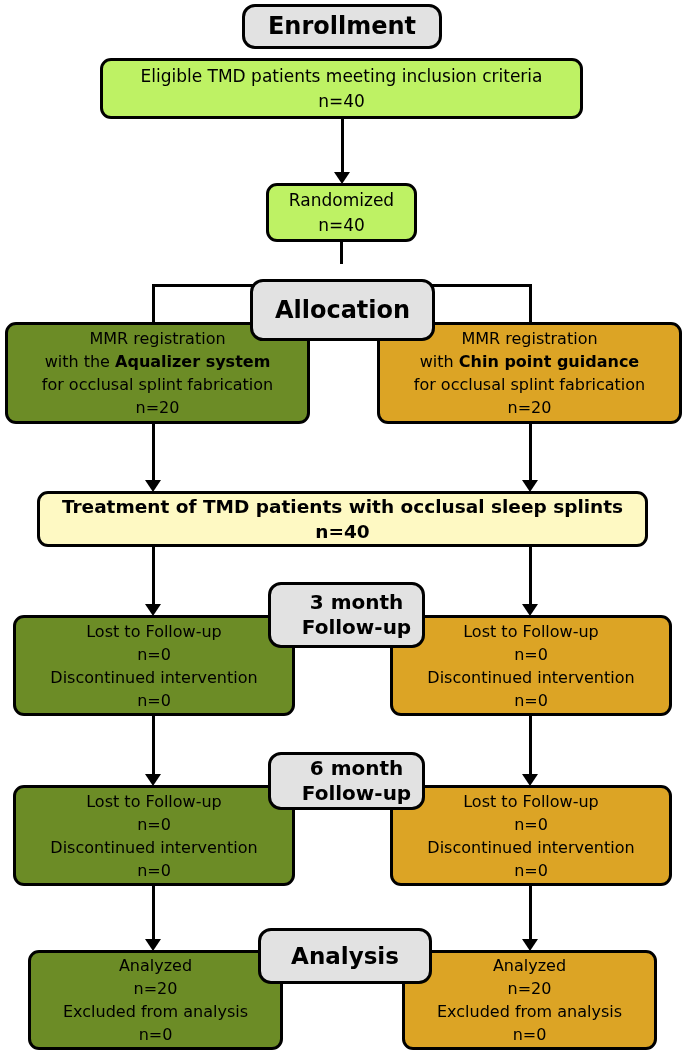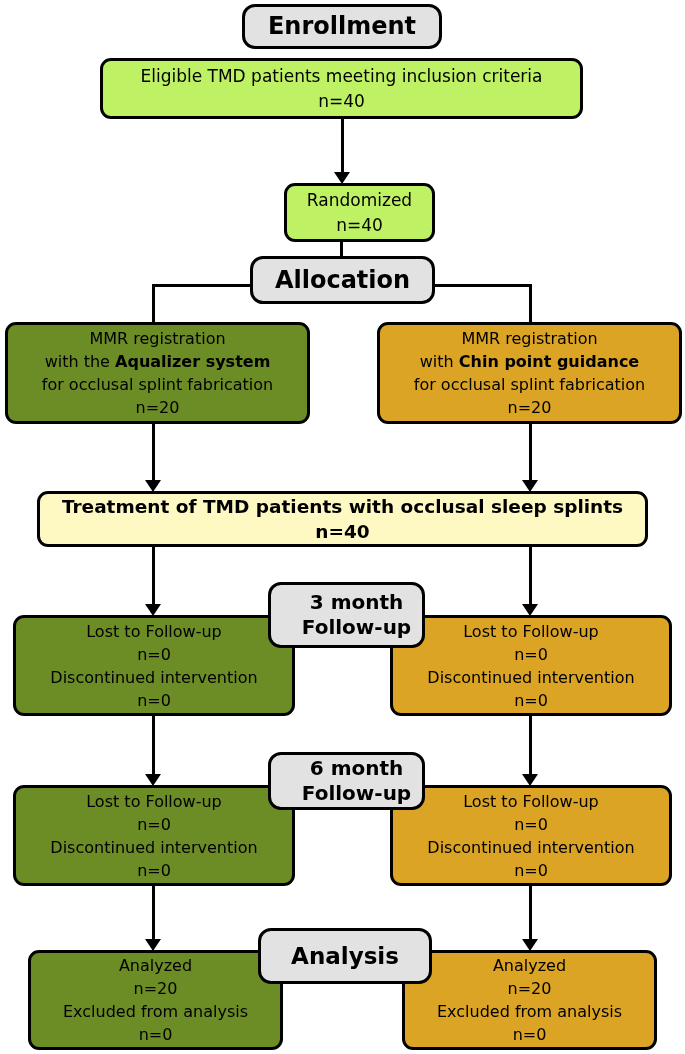--- a/index.html
+++ b/index.html
@@ -100,26 +100,26 @@
 
   <div class="box hdr hdr-big" style="left:242px;top:4px;width:200px;height:45px;">
     <div>Enrollment</div>
   </div>
 
   <div class="box white" style="left:100px;top:58px;width:483px;height:61px;">
     <div class="line-lg">Eligible TMD patients meeting inclusion criteria</div>
     <div class="line-lg">n=40</div>
   </div>
 
-  <div class="box white" style="left:284px;top:183px;width:151px;height:59px;">
+  <div class="box white" style="left:266px;top:183px;width:151px;height:59px;">
     <div class="line-lg">Randomized</div>
     <div class="line-lg">n=40</div>
   </div>
 
-  <div class="box hdr hdr-big" style="left:250px;top:256px;width:185px;height:48px;">
+  <div class="box hdr hdr-big" style="left:250px;top:279px;width:185px;height:62px;">
     <div>Allocation</div>
   </div>
 
   <div class="box green" style="left:5px;top:322px;width:305px;height:102px;">
     <div class="line">MMR registration</div>
     <div class="line"><span>with the </span><b>Aqualizer system</b></div>
     <div class="line">for occlusal splint fabrication</div>
     <div class="line">n=20</div>
   </div>
 

